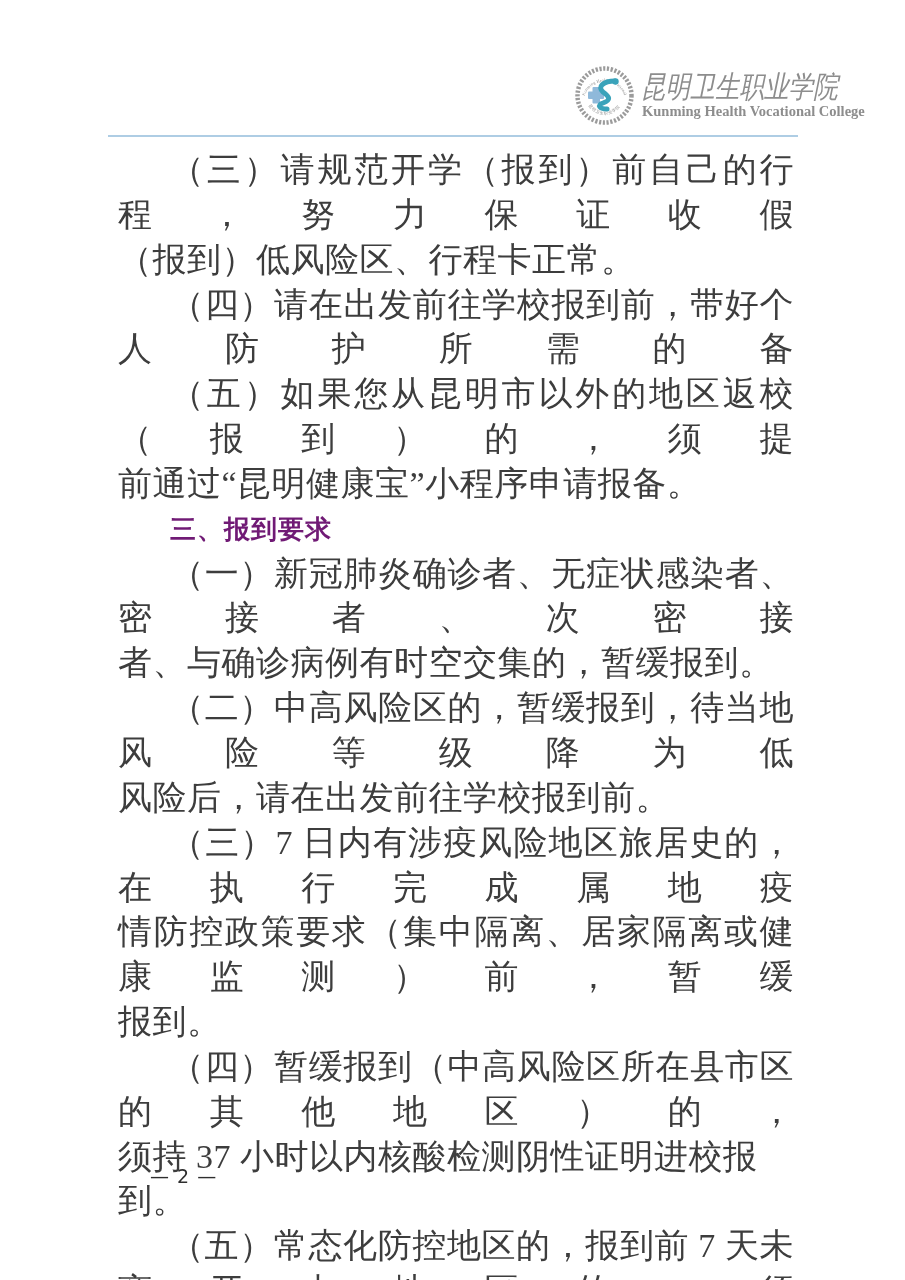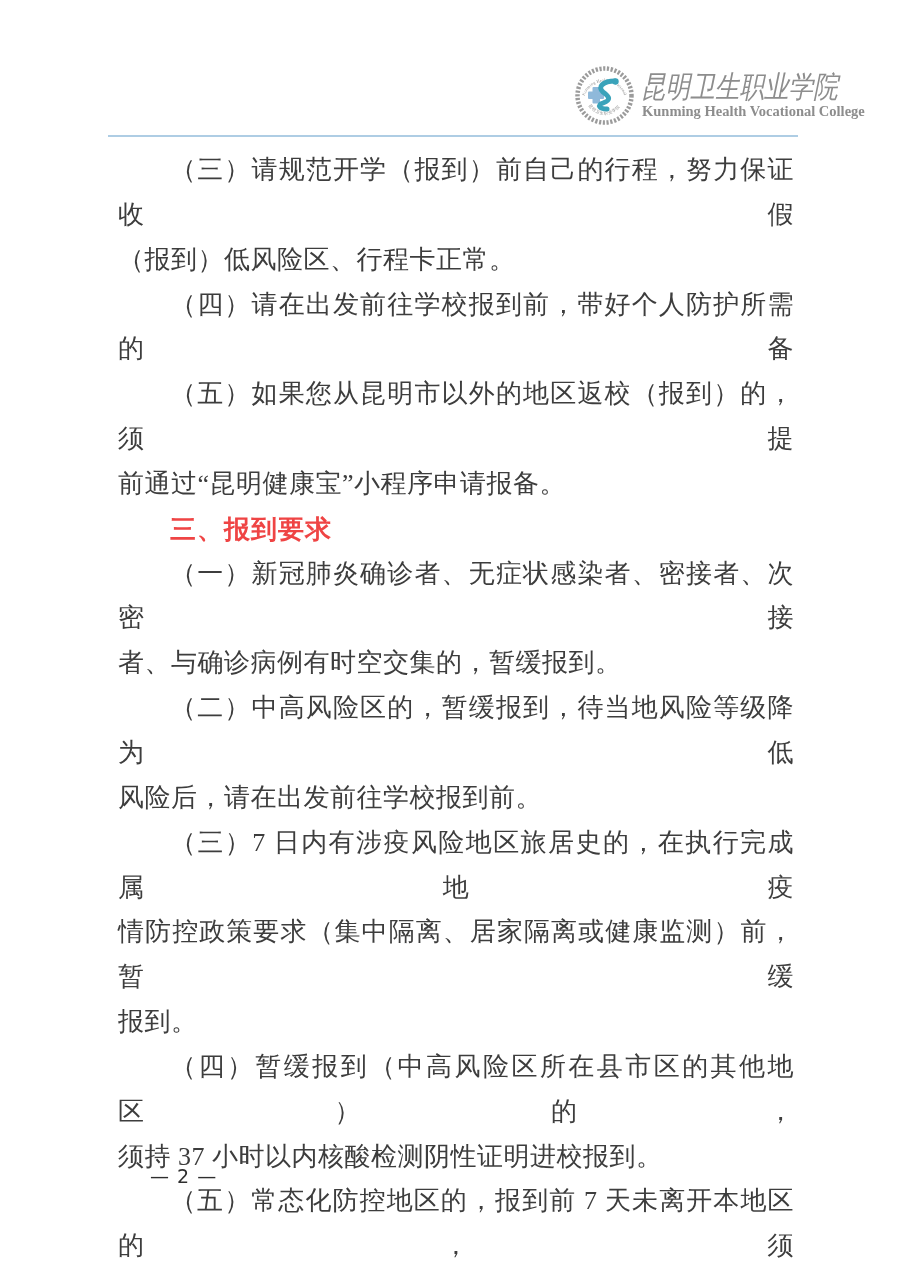--- a/index.html
+++ b/index.html
@@ -42,36 +42,36 @@
     background: #aecde4;
   }
 
   
   .doc-body {
     position: absolute; left: 118px; top: 148px; width: 676px;
     color: #3d3d3d;
   }
   .para { margin: 0; padding: 0; }
   .line {
-    font-size: 26px;
+    font-size: 34px;
     line-height: 44.85px;
     text-align: left;
     letter-spacing: 0.5px;
   }
   .line.fill {
     text-align: justify;
     text-align-last: justify;
     text-justify: inter-character;
   }
   .line.first { text-indent: 52px; }
   .para.heading .line {
     font-family: "Liberation Sans", "DejaVu Sans", sans-serif;
     font-weight: bold;
     font-size: 26px;
-    color: #ef4444;
+    color: #701a75;
     letter-spacing: 1px;
   }
 
   
   .page-number {
     position: absolute; left: 150px; top: 1164px;
     font-family: "DejaVu Sans", sans-serif;
     font-size: 19px; line-height: 24px;
     color: #2e2e2e;
     letter-spacing: 1px;

